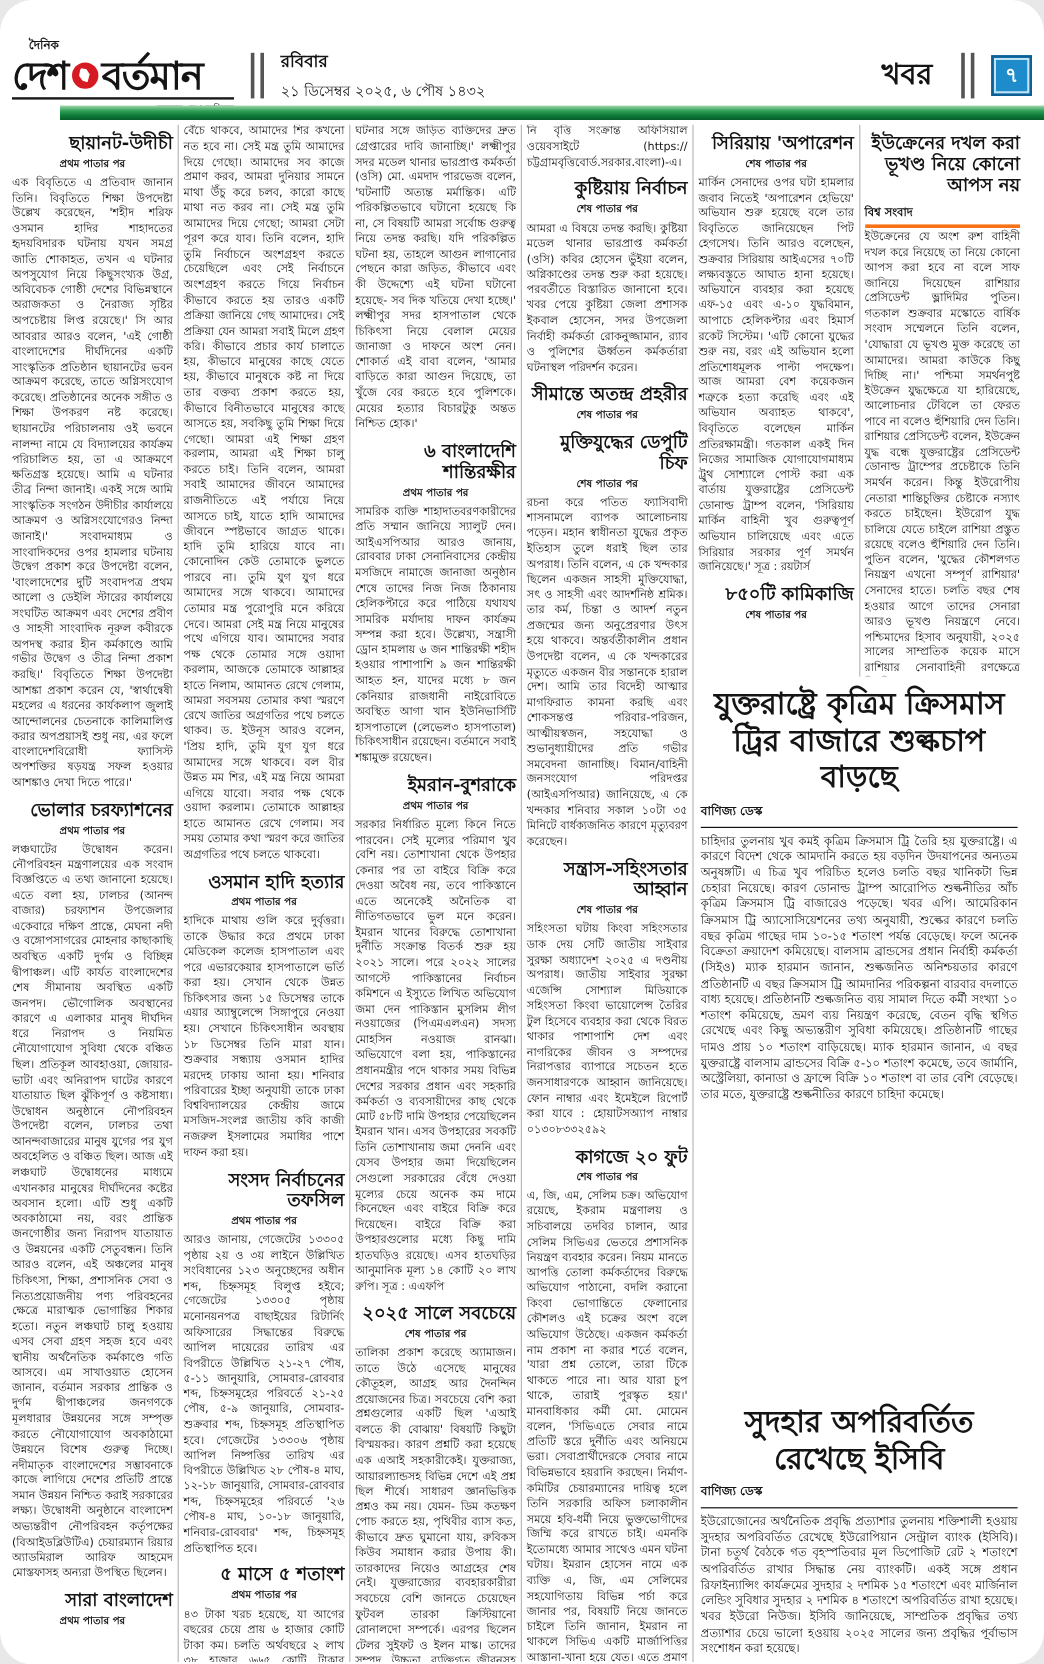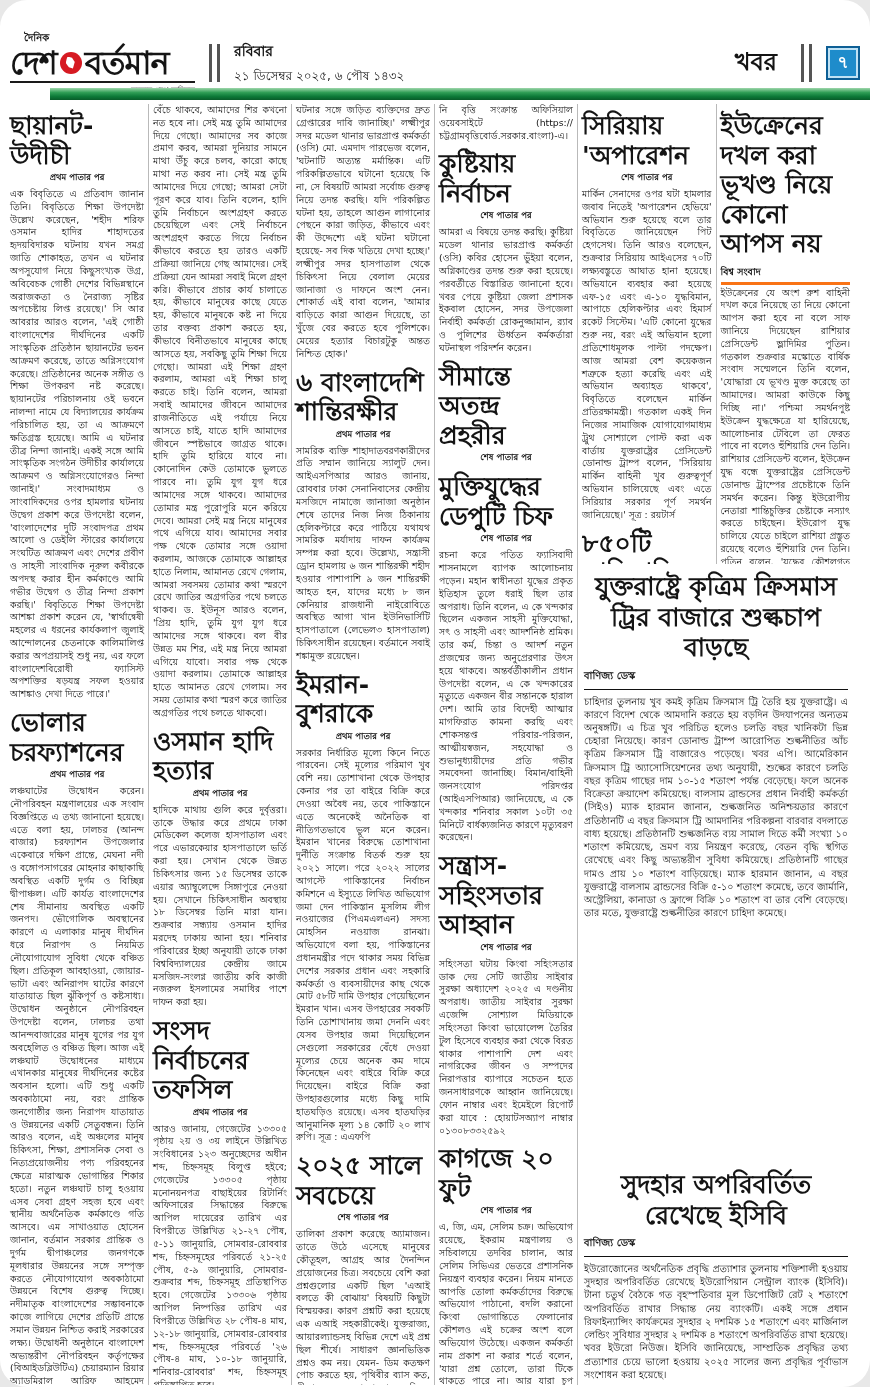--- a/index.html
+++ b/index.html
@@ -35,21 +35,21 @@
   .col{width:134px;padding:0 4px;border-right:1px solid #b9b9b9;overflow:hidden;}
   .right-region{width:276px;display:flex;flex-direction:column;overflow:hidden;}
   .right-top{display:flex;height:460px;overflow:hidden;}
   .right-top .col{height:100%;}
   .right-top .col:last-child{border-right:none;}
   .biz{padding:2px 6px 0 6px;overflow:hidden;}
   .biz-1{height:596px;}
   .biz-2{flex:1;}
 
   .article{margin-bottom:6px;}
-  .headline{font-weight:800;text-align:left;font-size:25px;line-height:1.18;margin:7px 0 1px;}
+  .headline{font-weight:800;text-align:right;font-size:15px;line-height:1.18;margin:7px 0 1px;}
   .kicker{text-align:center;font-size:8.5px;font-weight:bold;margin-bottom:3px;}
   .dateline{font-size:9.5px;font-weight:bold;text-align:left;margin:6px 0 2px;border-bottom:3px solid #f97316;padding-bottom:2px;}
   .body{font-size:9.3px;line-height:1.38;text-align:justify;margin:0;}
 
   .biz-headline{font-weight:800;text-align:center;font-size:25px;line-height:1.22;margin:6px 0 4px;}
   .biz .dateline{font-size:10px;border-bottom:none;margin:2px 0 0;}
   .rule{border-bottom:1.5px solid #111;margin:2px 0 5px;}
   .biz .body{font-size:9.6px;}
 </style>
 </head>

